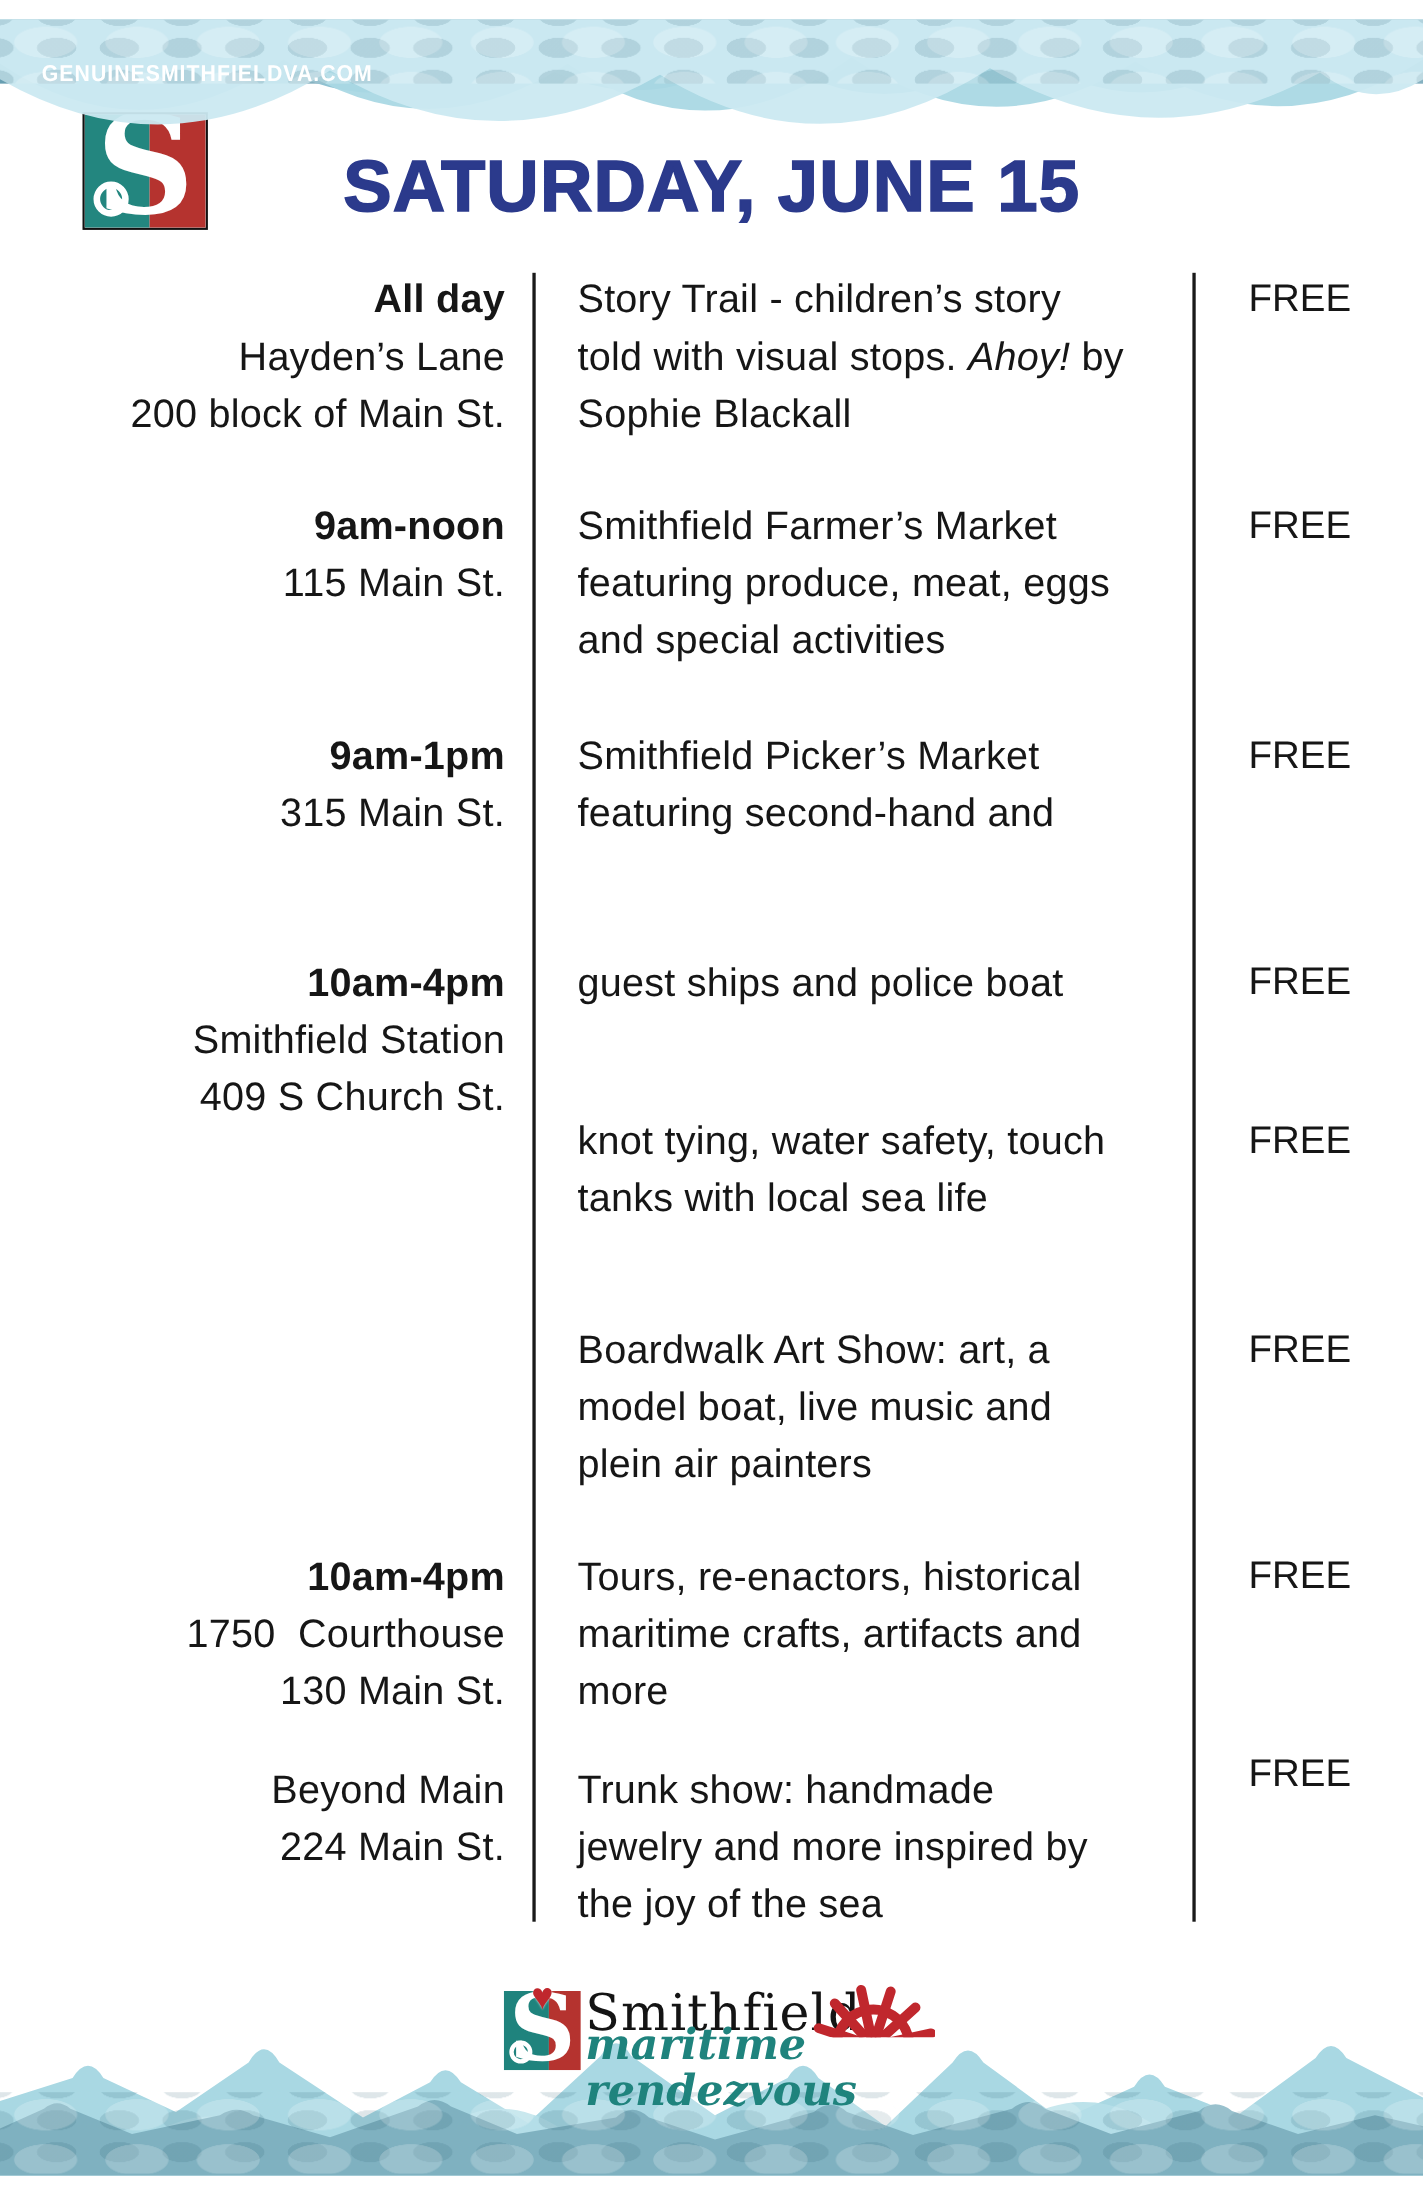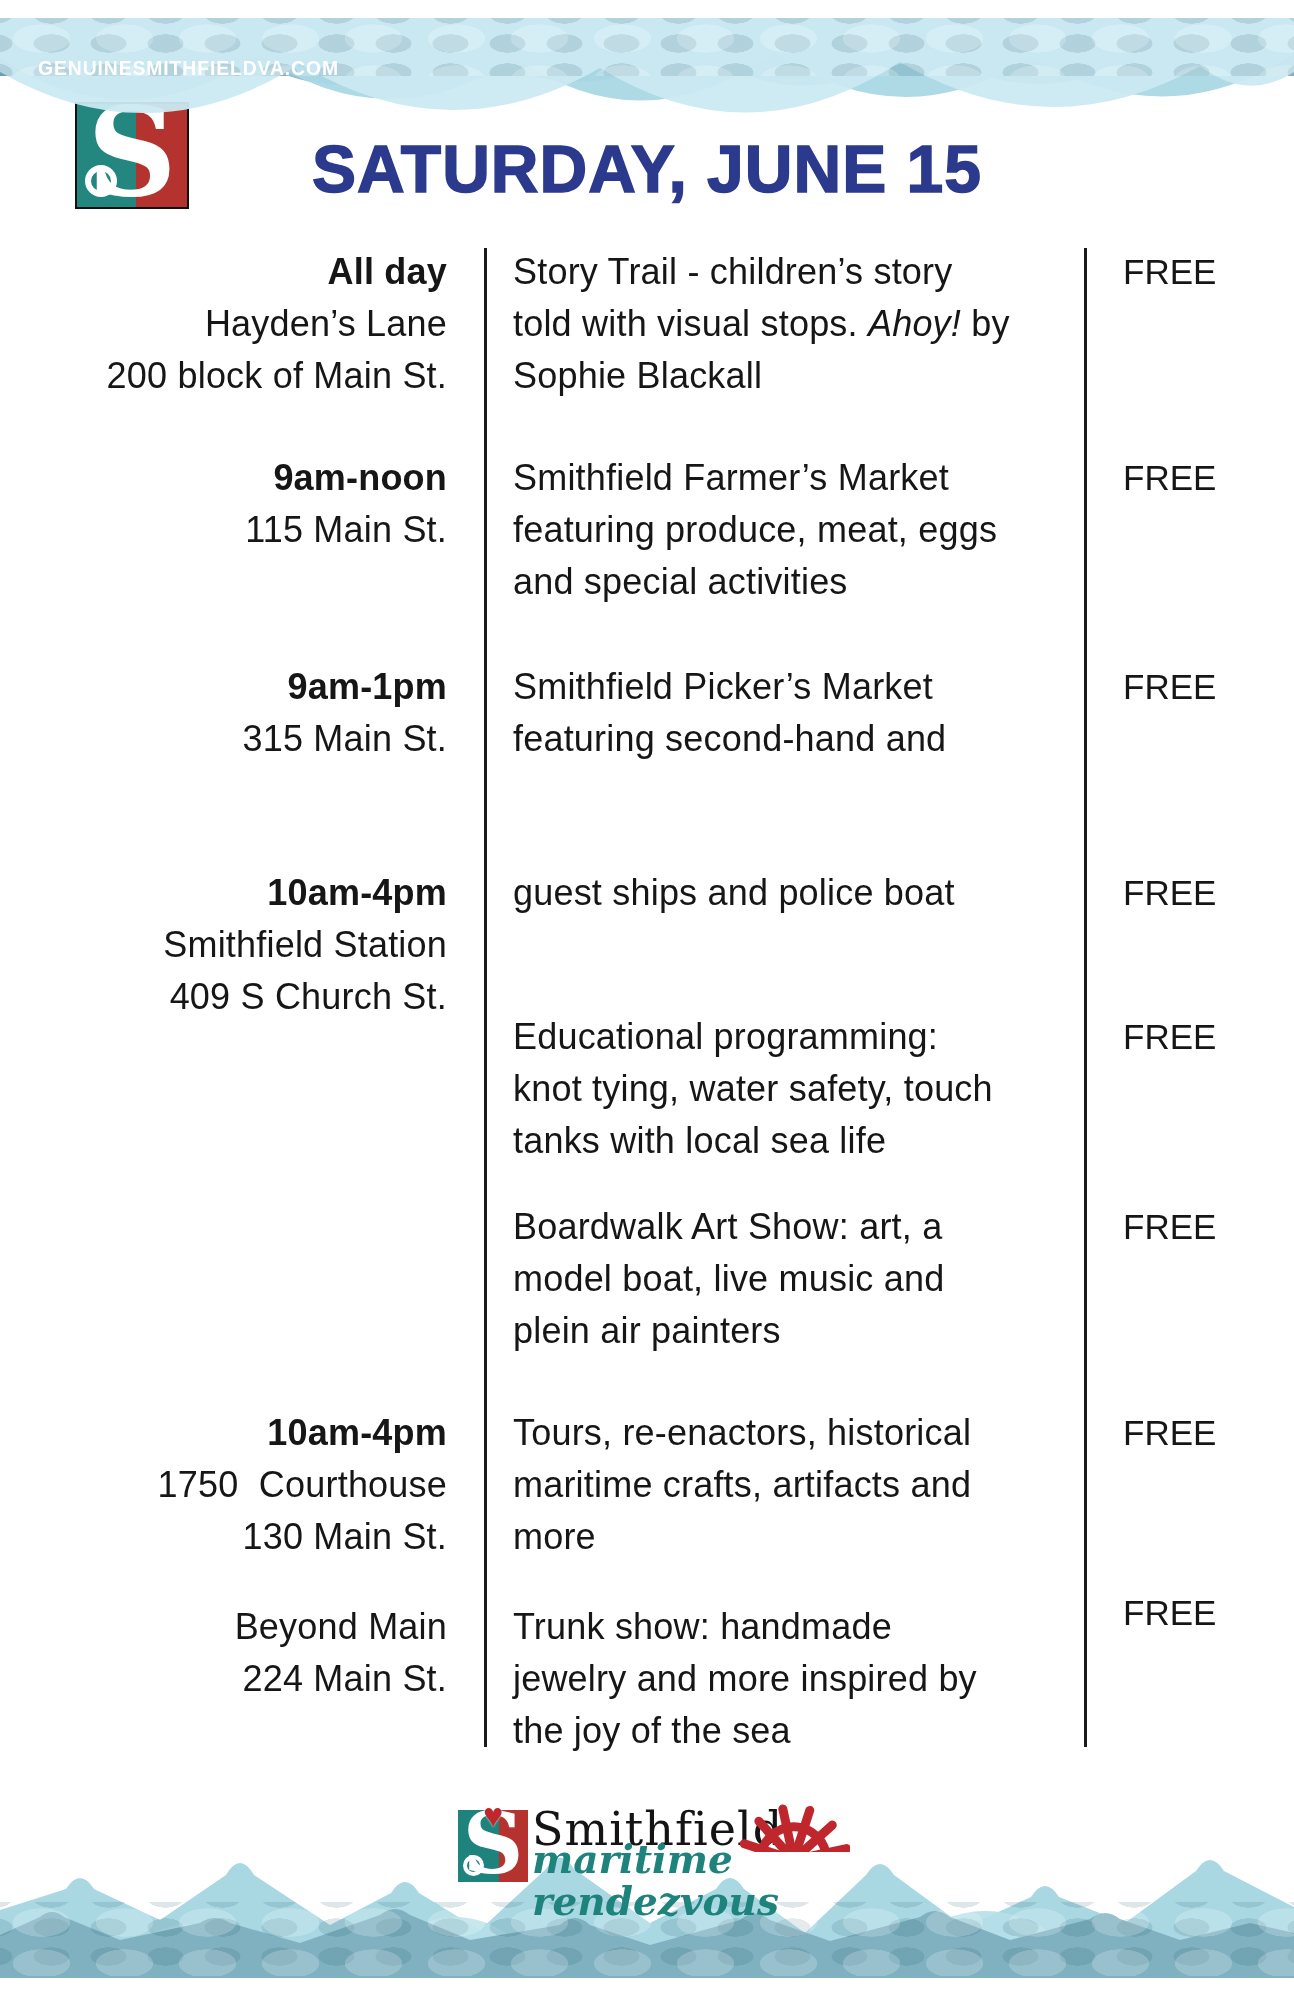--- a/index.html
+++ b/index.html
@@ -30,21 +30,21 @@
 
   
   .title{position:absolute;left:0;top:131px;width:100%;text-align:center;z-index:4;
     font-size:66px;font-weight:700;letter-spacing:1px;color:#2b3a8c;
     -webkit-text-stroke:1.5px #2b3a8c;}
 
   
   .divider{position:absolute;width:3px;background:#1a1a1a;top:248px;height:1499px;}
   .divider.d1{left:484px;}
   .divider.d2{left:1084px;}
-  .col{position:absolute;}
+  .col{position:absolute;padding-left:12px;}
   .ln{font-size:36px;line-height:52px;letter-spacing:.2px;}
   .ln.b{font-weight:700;}
   .ln em{}
   .when{text-align:right;}
   .free{font-size:35px;line-height:52px;}
 
   
   .footer{position:absolute;left:458px;top:1800px;width:420px;height:95px;z-index:3;}
   .slogo{position:absolute;left:0;top:10px;width:70px;height:72px;overflow:visible;}
   .slogo .box{position:absolute;left:0;top:0;width:70px;height:72px;overflow:hidden;}
@@ -124,21 +124,20 @@
       <div class="col when" style="left: 0px; top: 867px; width: 447px;">
         <div class="ln b">10am-4pm</div>
         <div class="ln">Smithfield Station</div>
         <div class="ln">409 S Church St.</div>
       </div>
       <div class="col what" style="left: 513px; top: 867px; width: 560px;">
         <div class="ln">guest ships and police boat</div>
       </div>
       <div class="col free" style="left: 1123px; top: 867px;">FREE</div>
       <div class="col what" style="left: 513px; top: 1011px; width: 560px;">
-        <div class="ln">Educational programming:</div>
         <div class="ln">knot tying, water safety, touch</div>
         <div class="ln">tanks with local sea life</div>
       </div>
       <div class="col free" style="left: 1123px; top: 1011px;">FREE</div>
       <div class="col what" style="left: 513px; top: 1201px; width: 560px;">
         <div class="ln">Boardwalk Art Show: art, a</div>
         <div class="ln">model boat, live music and</div>
         <div class="ln">plein air painters</div>
       </div>
       <div class="col free" style="left: 1123px; top: 1201px;">FREE</div>

